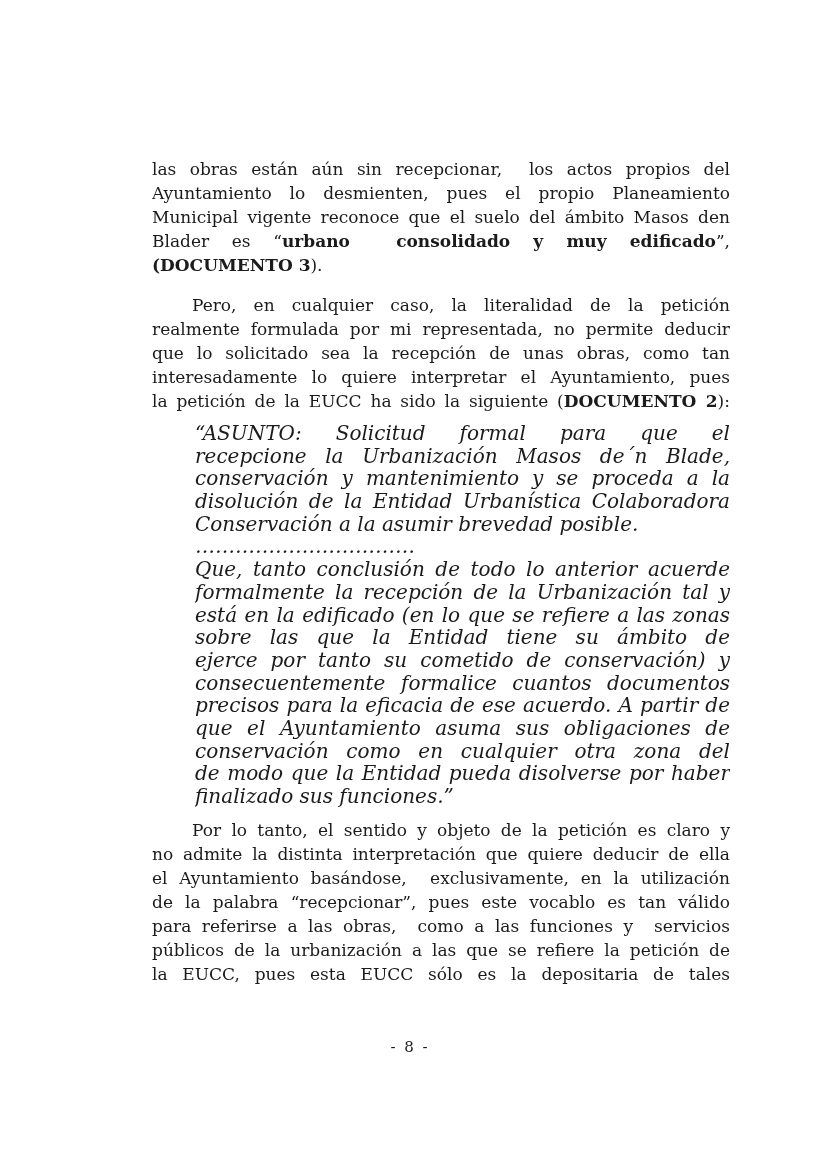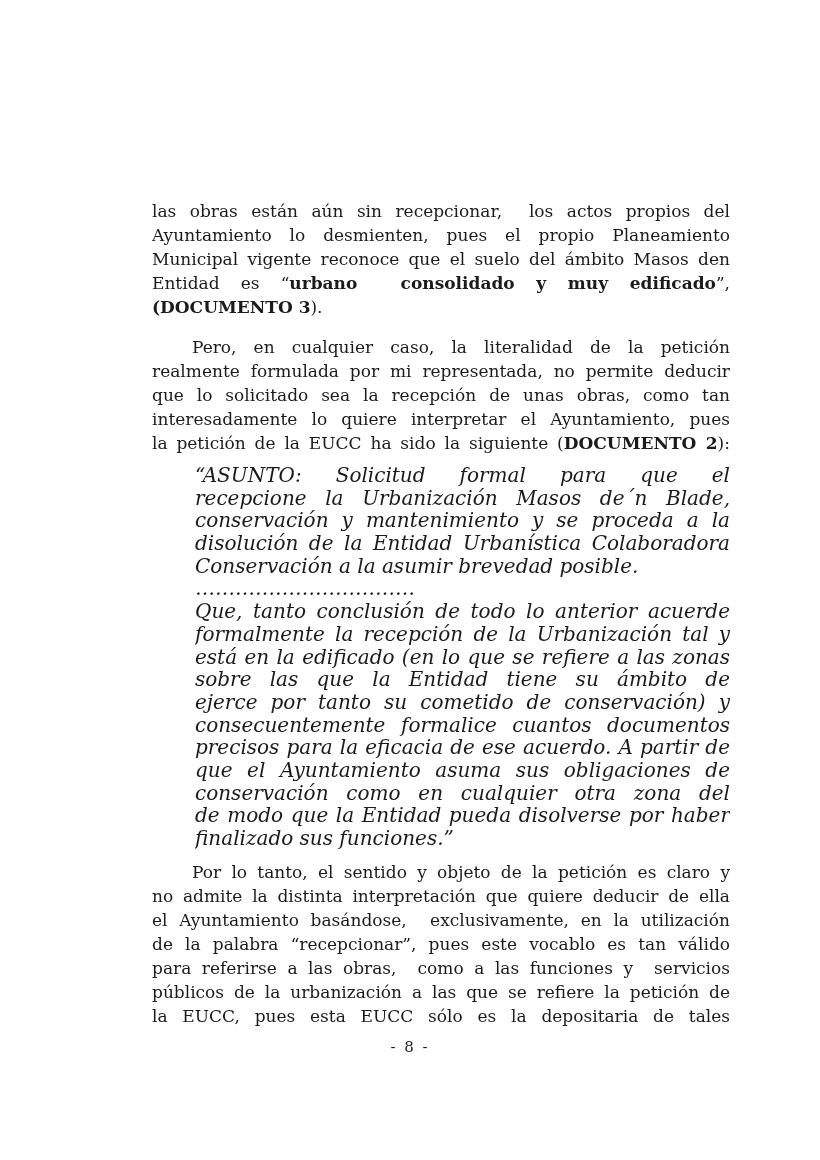--- a/index.html
+++ b/index.html
@@ -15,21 +15,21 @@
     font-family: "DejaVu Serif", "Liberation Serif", serif;
     color: #1b1b1b;
     overflow: hidden;
   }
   .text-column {
     position: absolute;
     left: 152px;
     top: 157px;
     width: 578px;
   }
-  .block { width: 100%; margin-top: 42px; }
+  .block { width: 100%; }
   .blk-1 { margin-top: 16px; }
   .blk-2 { margin-top: 9px; }
   .blk-3 { margin-top: 10px; }
 
   .body .line {
     font-size: 17px;
     line-height: 24px;
     height: 24px;
   }
   .quote {
@@ -71,21 +71,21 @@
 </style>
 </head>
 <body>
 
 <div class="page">
   <div class="text-column">
       <div class="block body blk-0">
         <div class="line"><span class="seg">las obras están aún sin recepcionar,&nbsp; los actos propios del</span></div>
         <div class="line"><span class="seg">Ayuntamiento lo desmienten, pues el propio Planeamiento</span></div>
         <div class="line"><span class="seg">Municipal vigente reconoce que el suelo del ámbito Masos den</span></div>
-        <div class="line"><span class="seg">Entidad es “</span><span class="seg bold">urbano&nbsp; consolidado y muy edificado</span><span class="seg">”,</span></div>
+        <div class="line"><span class="seg">Blader es “</span><span class="seg bold">urbano&nbsp; consolidado y muy edificado</span><span class="seg">”,</span></div>
         <div class="line last"><span class="seg bold">(</span><span class="seg bold">DOCUMENTO 3</span><span class="seg">).</span></div>
       </div>
       <div class="block body blk-1">
         <div class="line indent"><span class="seg">Pero, en cualquier caso, la literalidad de la petición</span></div>
         <div class="line"><span class="seg">realmente formulada por mi representada, no permite deducir</span></div>
         <div class="line"><span class="seg">que lo solicitado sea la recepción de unas obras, como tan</span></div>
         <div class="line"><span class="seg">interesadamente lo quiere interpretar el Ayuntamiento, pues</span></div>
         <div class="line"><span class="seg">la petición de la EUCC ha sido la siguiente (</span><span class="seg bold">DOCUMENTO 2</span><span class="seg">):</span></div>
       </div>
       <div class="block quote blk-2">

